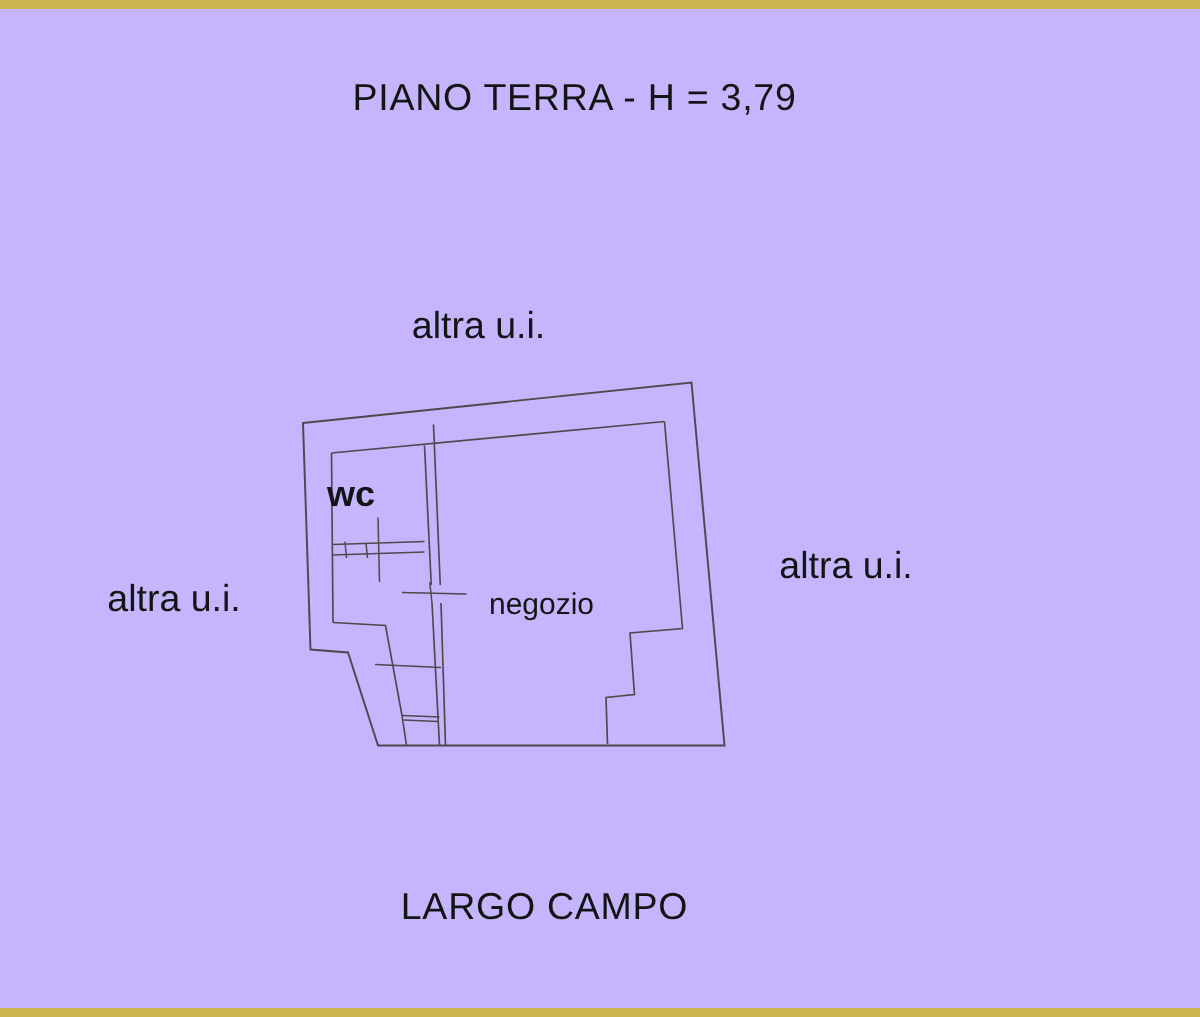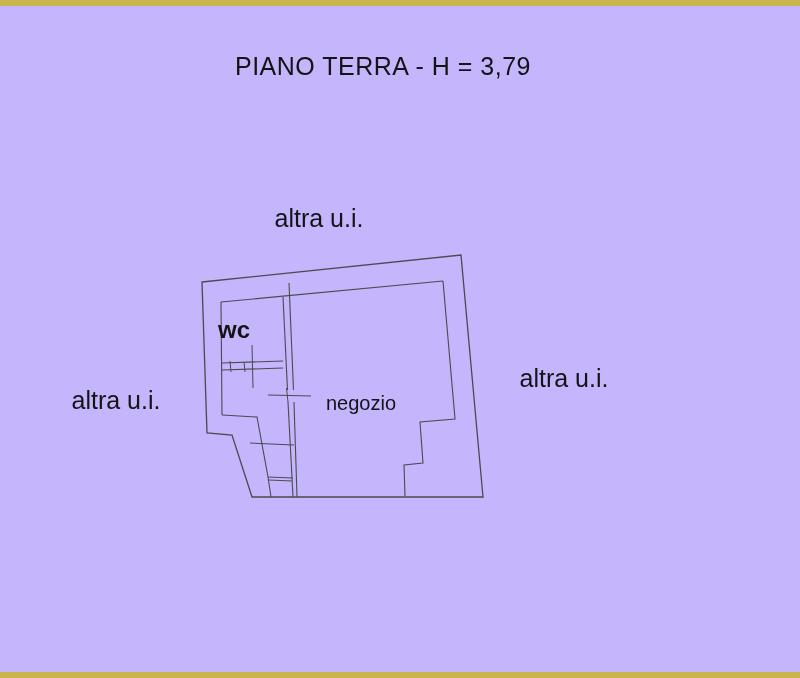--- a/index.html
+++ b/index.html
@@ -78,14 +78,15 @@
     <path class="wall tick" d="M269,480 L292,481"></path>
   </svg>
 
   <div class="lbl wc">wc</div>
   <div class="lbl negozio">negozio</div>
 
   <div class="lbl altra-top">altra u.i.</div>
   <div class="lbl altra-left">altra u.i.</div>
   <div class="lbl altra-right">altra u.i.</div>
 
+  <div class="lbl street">LARGO CAMPO</div>
 
 </div>
 
 </body></html>

